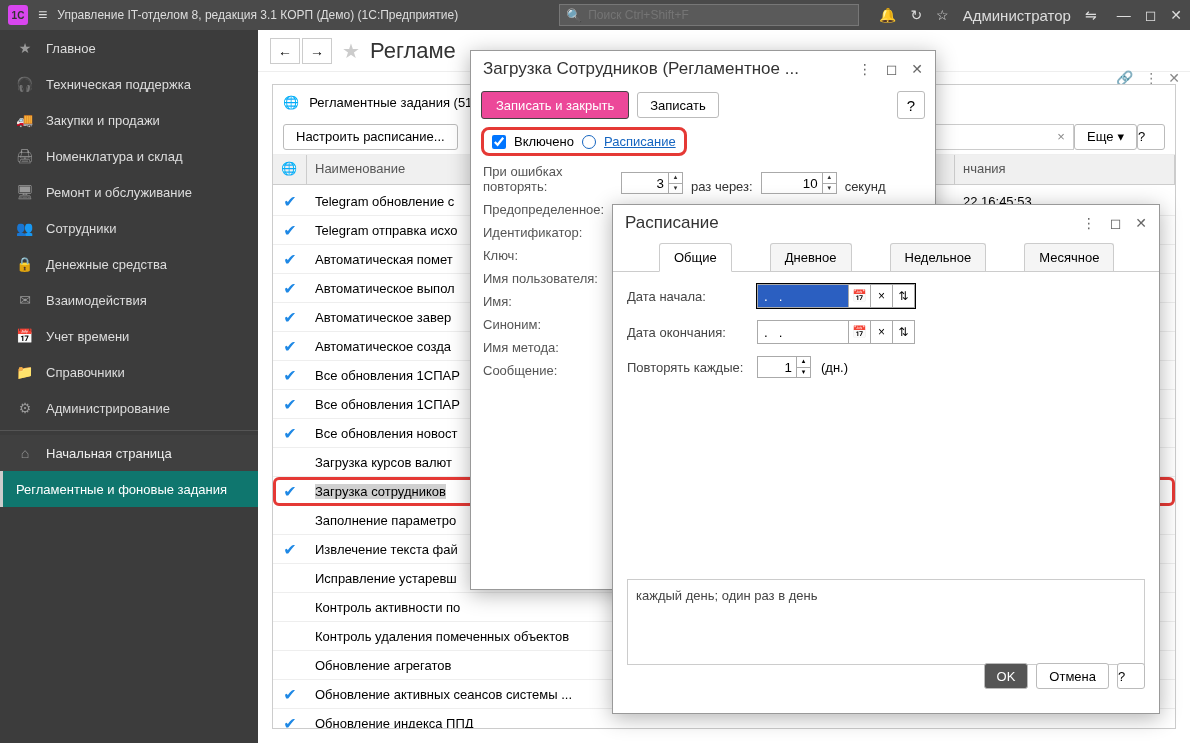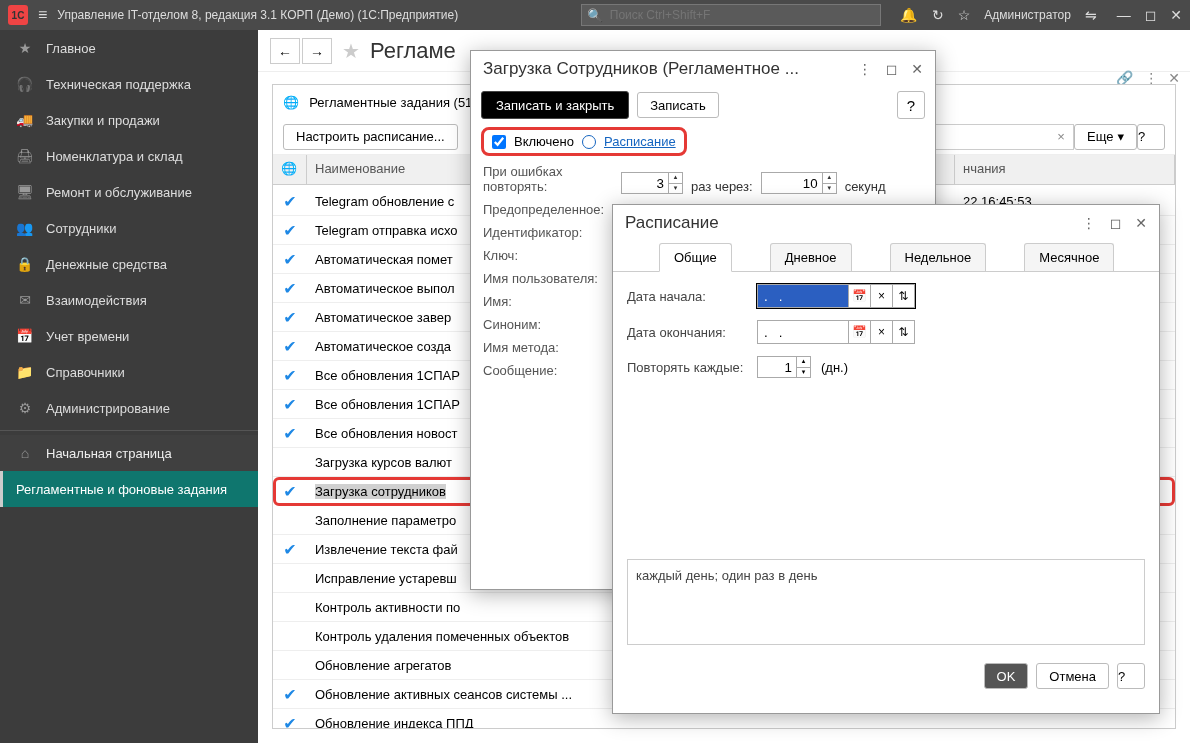--- a/index.html
+++ b/index.html
@@ -1,20 +1,20 @@
 <!DOCTYPE html>
 <html><head>
 <meta charset="utf-8">
 <style>
 * { box-sizing: border-box; margin: 0; padding: 0; font-family: Arial, sans-serif; }
 body { width: 1190px; height: 743px; background: #f5f5f5; overflow: hidden; position: relative; font-size: 13px; }
 
 
 .topbar { height: 30px; background: #4a4a4a; color: #ddd; display: flex; align-items: center; padding: 0 8px; gap: 10px; }
-.topbar .logo { width: 20px; height: 20px; background: #ef4444; border-radius: 3px; display: flex; align-items: center; justify-content: center; font-size: 10px; color: #333; font-weight: bold; }
+.topbar .logo { width: 20px; height: 20px; background: #d946ef; border-radius: 3px; display: flex; align-items: center; justify-content: center; font-size: 10px; color: #333; font-weight: bold; }
 .topbar .hamburger { font-size: 16px; cursor: pointer; }
 .topbar .title { font-size: 12px; flex: 0 0 auto; }
 .topbar .search { flex: 0 0 300px; margin-left: auto; height: 22px; background: #5a5a5a; border: 1px solid #777; display: flex; align-items: center; padding: 0 6px; gap: 6px; }
 .topbar .search input { background: transparent; border: none; color: #ccc; width: 100%; outline: none; font-size: 12px; }
 .topbar .icons { display: flex; gap: 14px; align-items: center; margin-left: 10px; }
 .topbar .icons span { cursor: pointer; font-size: 14px; }
 .topbar .win { display: flex; gap: 14px; margin-left: 10px; }
 .topbar .win span { cursor: pointer; font-size: 14px; }
 
 
@@ -60,21 +60,21 @@
 .row .rc4 { width: 220px; padding: 0 8px; }
 .row.selected .rc2 span { background: #d0d0d0; }
 .row.hl { outline: 3px solid #e53935; outline-offset: -3px; border-radius: 6px; }
 
 
 .modal1 { position: absolute; left: 470px; top: 50px; width: 466px; height: 540px; background: #fff; border: 1px solid #999; box-shadow: 0 4px 20px rgba(0,0,0,.3); z-index: 10; }
 .m-title { height: 36px; display: flex; align-items: center; padding: 0 12px; font-size: 17px; color: #333; }
 .m-title .sp { flex: 1; }
 .m-title .tb { cursor: pointer; font-size: 14px; color: #666; margin-left: 14px; }
 .m-toolbar { height: 36px; display: flex; align-items: center; padding: 0 10px; gap: 8px; }
-.btn-primary { height: 28px; padding: 0 14px; background: #000000; color: #fff; border: 1px solid #444; border-radius: 3px; cursor: pointer; font-size: 13px; }
+.btn-primary { height: 28px; padding: 0 14px; background: #ec4899; color: #fff; border: 1px solid #444; border-radius: 3px; cursor: pointer; font-size: 13px; }
 .btn-help { width: 28px; height: 28px; border: 1px solid #bbb; background: #fff; border-radius: 3px; cursor: pointer; font-size: 15px; margin-left: auto; }
 .inline-opts { display: flex; align-items: center; gap: 8px; padding: 4px 8px; border: 3px solid #e53935; border-radius: 8px; margin: 4px 10px; width: fit-content; }
 .inline-opts input[type=checkbox] { width: 14px; height: 14px; }
 .link { color: #1565c0; text-decoration: underline; cursor: pointer; }
 .clock { width: 14px; height: 14px; border: 1px solid #1565c0; border-radius: 50%; display: inline-block; position: relative; }
 .form-row { display: flex; align-items: flex-end; padding: 4px 12px; gap: 8px; font-size: 13px; color: #333; }
 .form-row .lbl { width: 130px; color: #555; }
 .numbox { display: flex; height: 22px; border: 1px solid #aaa; }
 .numbox input { width: 46px; border: none; text-align: right; padding: 0 4px; outline: none; }
 .numbox .spin { width: 14px; border-left: 1px solid #aaa; display: flex; flex-direction: column; }
@@ -87,41 +87,41 @@
 .tab { padding: 6px 14px; cursor: pointer; border: 1px solid #ccc; border-bottom: none; margin-right: 2px; border-radius: 3px 3px 0 0; background: #f5f5f5; font-size: 13px; margin-left: 36px; }
 .tab.active { background: #fff; border-bottom: 1px solid #fff; margin-bottom: -1px; }
 .m2-body { padding: 12px 14px; }
 .field-row { display: flex; align-items: center; gap: 10px; margin-bottom: 12px; font-size: 13px; }
 .field-row .flbl { width: 120px; color: #444; }
 .datebox { display: flex; height: 24px; border: 1px solid #aaa; }
 .datebox.focus { outline: 1px solid #000; }
 .datebox input { width: 90px; border: none; padding: 0 6px; outline: none; background: #fff; }
 .datebox.focus input { background: #2b5fc1; color: #fff; }
 .datebox .dbtn { width: 22px; border-left: 1px solid #aaa; text-align: center; cursor: pointer; font-size: 12px; line-height: 22px; }
-.summary-box { position: absolute; left: 14px; right: 14px; bottom: 68px; height: 86px; border: 1px solid #ccc; padding: 8px; font-size: 13px; color: #444; }
+.summary-box { position: absolute; left: 14px; right: 14px; bottom: 48px; height: 86px; border: 1px solid #ccc; padding: 8px; font-size: 13px; color: #444; }
 .m2-footer { position: absolute; bottom: 24px; right: 14px; display: flex; gap: 8px; }
 .btn-ok { background: #555; color: #fff; }
 
 </style>
 </head>
 <body>
 
 <div class="topbar">
   <span class="logo">1C</span>
   <span class="hamburger">≡</span>
   <span class="title">Управление IT-отделом 8, редакция 3.1 КОРП (Демо)  (1С:Предприятие)</span>
   <div class="search">
     <span>🔍</span>
     <input placeholder="Поиск Ctrl+Shift+F" style="">
   </div>
   <div class="icons">
     <span>🔔</span>
     <span>↻</span>
     <span>☆</span>
-    <span style="font-size:12px">Администратор</span>
+    <span style="font-size:15px">Администратор</span>
     <span>⇋</span>
   </div>
   <div class="win">
     <span>—</span>
     <span>◻</span>
     <span>✕</span>
   </div>
 </div>
 
 <div class="sidebar">

